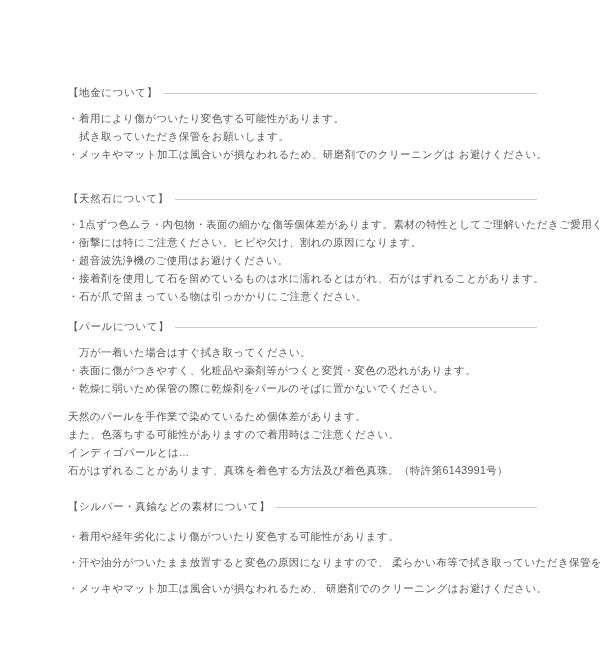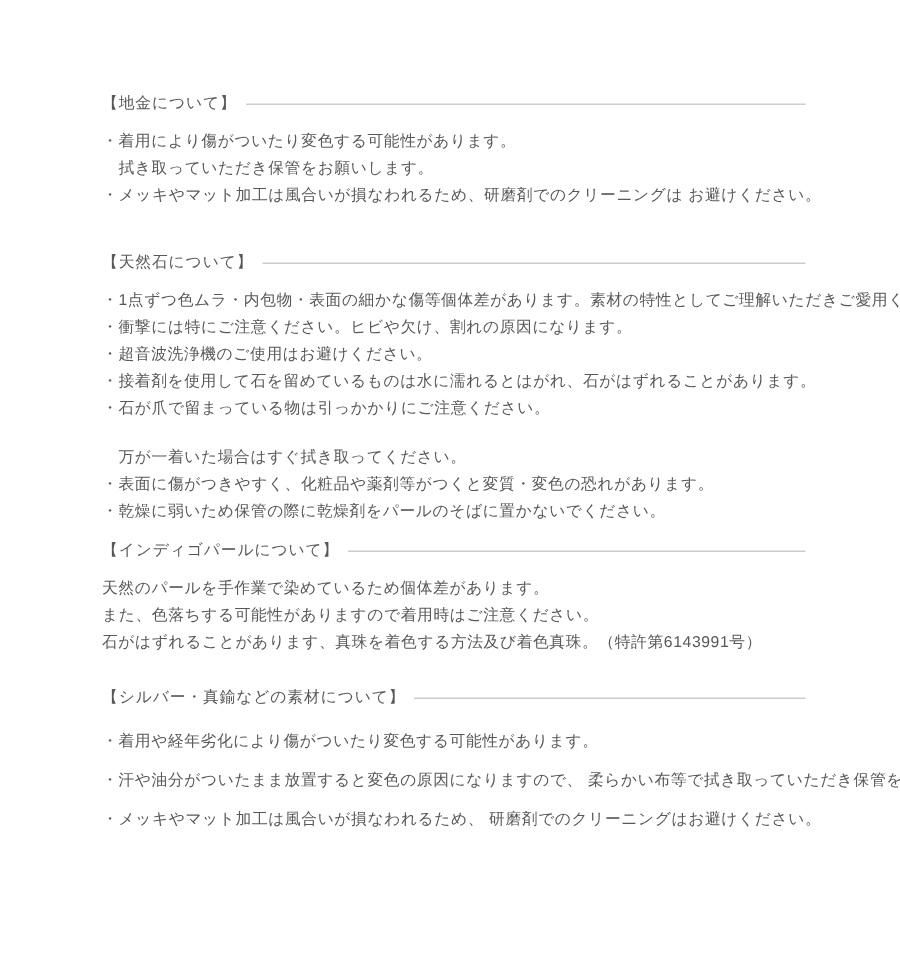--- a/index.html
+++ b/index.html
@@ -7,21 +7,21 @@
     padding: 0;
     background: #ffffff;
     width: 600px;
     height: 650px;
     overflow: hidden;
     font-family: "Liberation Sans", "DejaVu Sans", sans-serif;
   }
   .doc {
     position: absolute;
     left: 68px;
-    top: 62px;
+    top: 86px;
     width: 469px;
     color: var(--text-color, #585858);
     font-size: 10.5px;
     letter-spacing: 0.4px;
   }
   .section { margin: 0; }
   .section:nth-child(2) { margin-top: 29px; }
   .section:nth-child(3) { margin-top: 15px; }
   .section:nth-child(4) { margin-top: 10px; }
   .section:nth-child(5) { margin-top: 21px; }
@@ -76,35 +76,36 @@
     <div class="lines">
           <div class="line"><span class="bullet">・</span><span>1点ずつ色ムラ・内包物・表面の細かな傷等個体差があります。素材の特性としてご理解いただきご愛用ください。</span></div>
           <div class="line"><span class="bullet">・</span><span>衝撃には特にご注意ください。ヒビや欠け、割れの原因になります。</span></div>
           <div class="line"><span class="bullet">・</span><span>超音波洗浄機のご使用はお避けください。</span></div>
           <div class="line"><span class="bullet">・</span><span>接着剤を使用して石を留めているものは水に濡れるとはがれ、石がはずれることがあります。</span></div>
           <div class="line"><span class="bullet">・</span><span>石が爪で留まっている物は引っかかりにご注意ください。</span></div>
         </div>
   </section>
 
   <section class="section">
+    <div class="heading-row">
+      <span class="heading">【パールについて】</span>
+      <span class="rule"></span>
+    </div>
     <div class="lines">
           <div class="line indent"><span>万が一着いた場合はすぐ拭き取ってください。</span></div>
           <div class="line"><span class="bullet">・</span><span>表面に傷がつきやすく、化粧品や薬剤等がつくと変質・変色の恐れがあります。</span></div>
           <div class="line"><span class="bullet">・</span><span>乾燥に弱いため保管の際に乾燥剤をパールのそばに置かないでください。</span></div>
         </div>
   </section>
 
   <section class="section">
-    <div class="heading-row">
-      <span class="heading">【インディゴパールについて】</span>
-      <span class="rule"></span>
-    </div>
     <div class="lines">
           <div class="line"><span>天然のパールを手作業で染めているため個体差があります。</span></div>
           <div class="line"><span>また、色落ちする可能性がありますので着用時はご注意ください。</span></div>
+          <div class="line"><span>インディゴパールとは...</span></div>
           <div class="line"><span>石がはずれることがあります、真珠を着色する方法及び着色真珠。（特許第6143991号）</span></div>
         </div>
   </section>
 
   <section class="section">
     <div class="heading-row">
       <span class="heading">【シルバー・真鍮などの素材について】</span>
       <span class="rule"></span>
     </div>
     <div class="lines">

